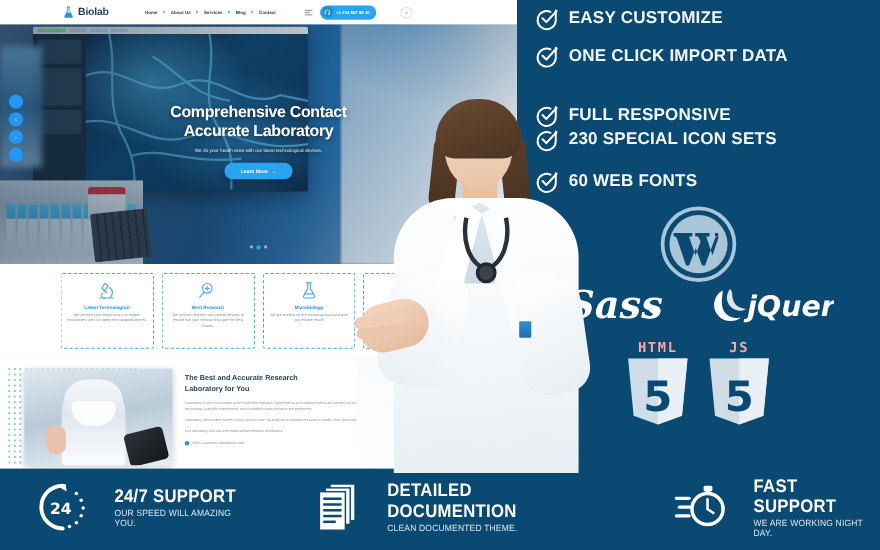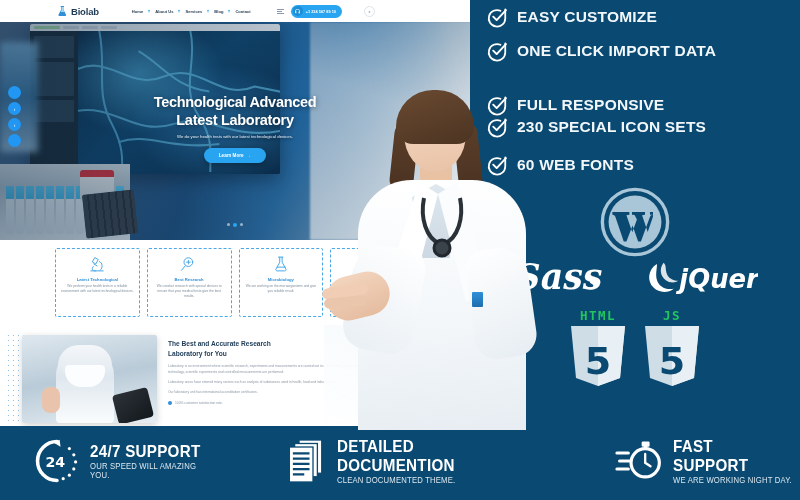--- a/index.html
+++ b/index.html
@@ -157,27 +157,27 @@
   .feat { position:absolute; left:16px; }
   .feat-row { display:flex; align-items:center; gap:9px; margin-bottom:13px; }
   .check { width:22px; height:22px; flex:none; }
   .feat-lb { font-size:15.5px; font-weight:bold; color:#f2f7fa; letter-spacing:.2px; white-space:nowrap; }
 
   .logos { position:absolute; left:0; right:0; top:186px; }
   .wp { display:block; margin:0 auto; }
   .row2 { display:flex; align-items:center; justify-content:center; gap:8px; margin-top:-6px; }
   .shields { display:flex; justify-content:center; gap:14px; margin-top:4px; }
   .shield-wrap { position:relative; width:60px; text-align:center; }
-  .shield-lb { font-size:12.5px; font-weight:bold; color:#22c55e; letter-spacing:1.5px; margin-bottom:1px;
+  .shield-lb { font-size:12.5px; font-weight:bold; color:#fca5a5; letter-spacing:1.5px; margin-bottom:1px;
                font-family:"DejaVu Sans Mono", monospace; }
 
   
   .footer { position:absolute; left:0; bottom:0; width:800px; height:70px; background:#0a4a72;
             display:flex; align-items:center; }
-  .f-item { display:flex; align-items:center; gap:10px; }
+  .f-item { display:flex; align-items:center; gap:24px; }
   .f-item:nth-child(1){ margin-left:34px; }
   .f-item:nth-child(2){ margin-left:62px; }
   .f-item:nth-child(3){ margin-left:66px; }
   .f-ico { flex:none; }
   .f-t { font-size:16.5px; font-weight:bold; color:#fff; letter-spacing:.3px; line-height:1.1; transform:scaleX(.92); transform-origin:left; }
   .f-s { font-size:8.2px; color:#dbe7ef; letter-spacing:.2px; margin-top:2px; transform:scaleX(.94); transform-origin:left; }
 </style>
 </head>
 <body>
 
@@ -286,22 +286,22 @@
         </div>
         <div class="jar"></div>
         <div class="kbd"></div>
       </div>
 
       <div class="doctor-hero"></div>
       <div class="hero-shade"></div>
 
       <div class="hero-copy">
         <div class="hero-h1">
-          <span>Technological Advanced</span><br>
-          <span>Latest Laboratory</span>
+          <span>Comprehensive Contact</span><br>
+          <span>Accurate Laboratory</span>
         </div>
         <div class="hero-sub">We do your health tests with our latest technological devices.</div>
         <div class="learn-btn">
           <span>Learn More</span>
           <span>→</span>
         </div>
       </div>
 
       <div class="dots">
         <i></i>

